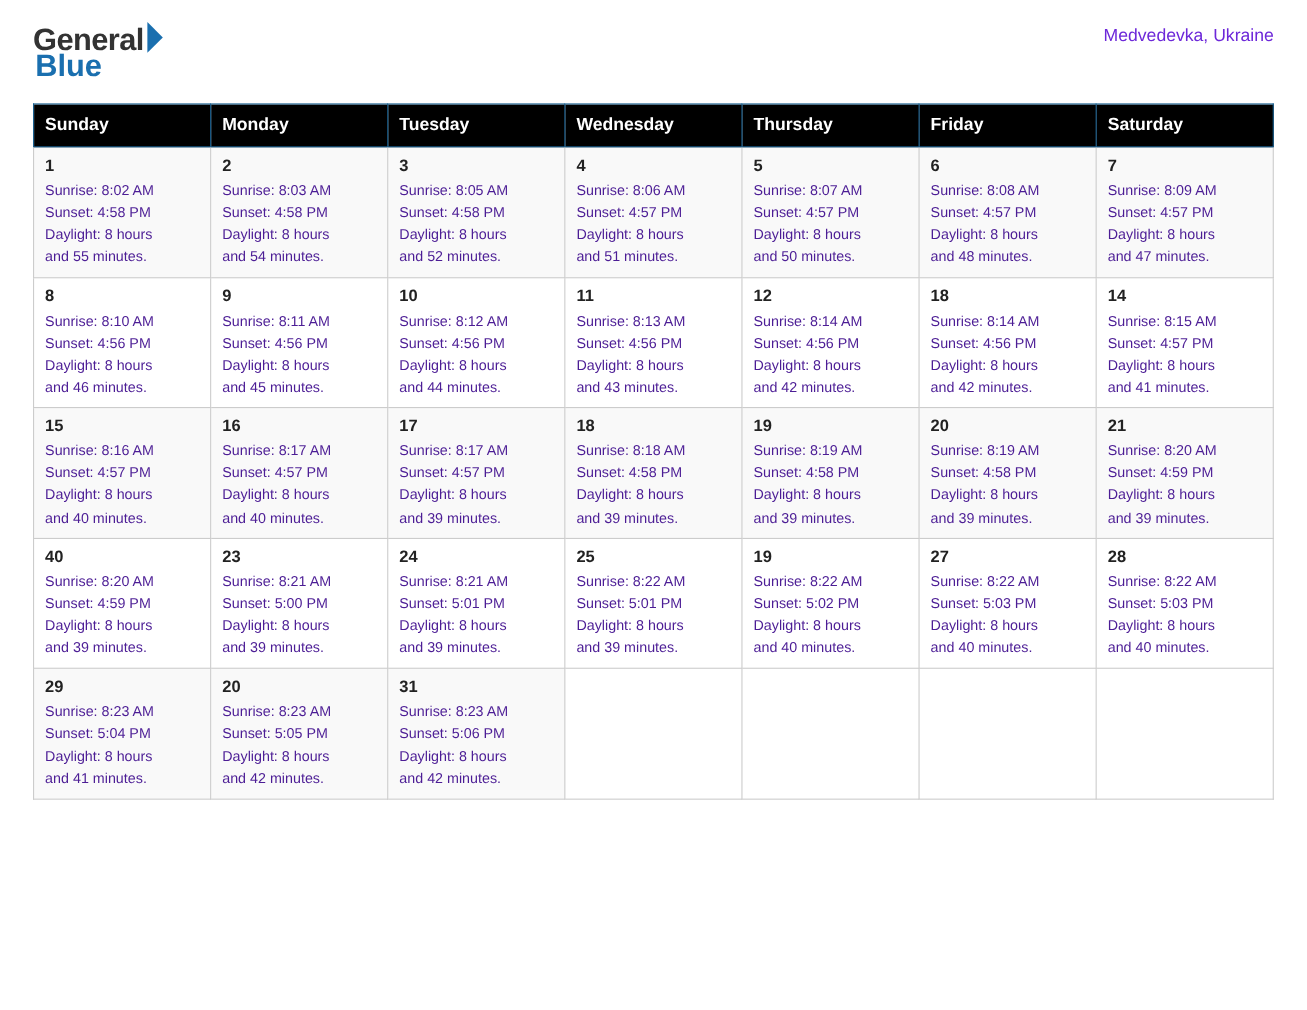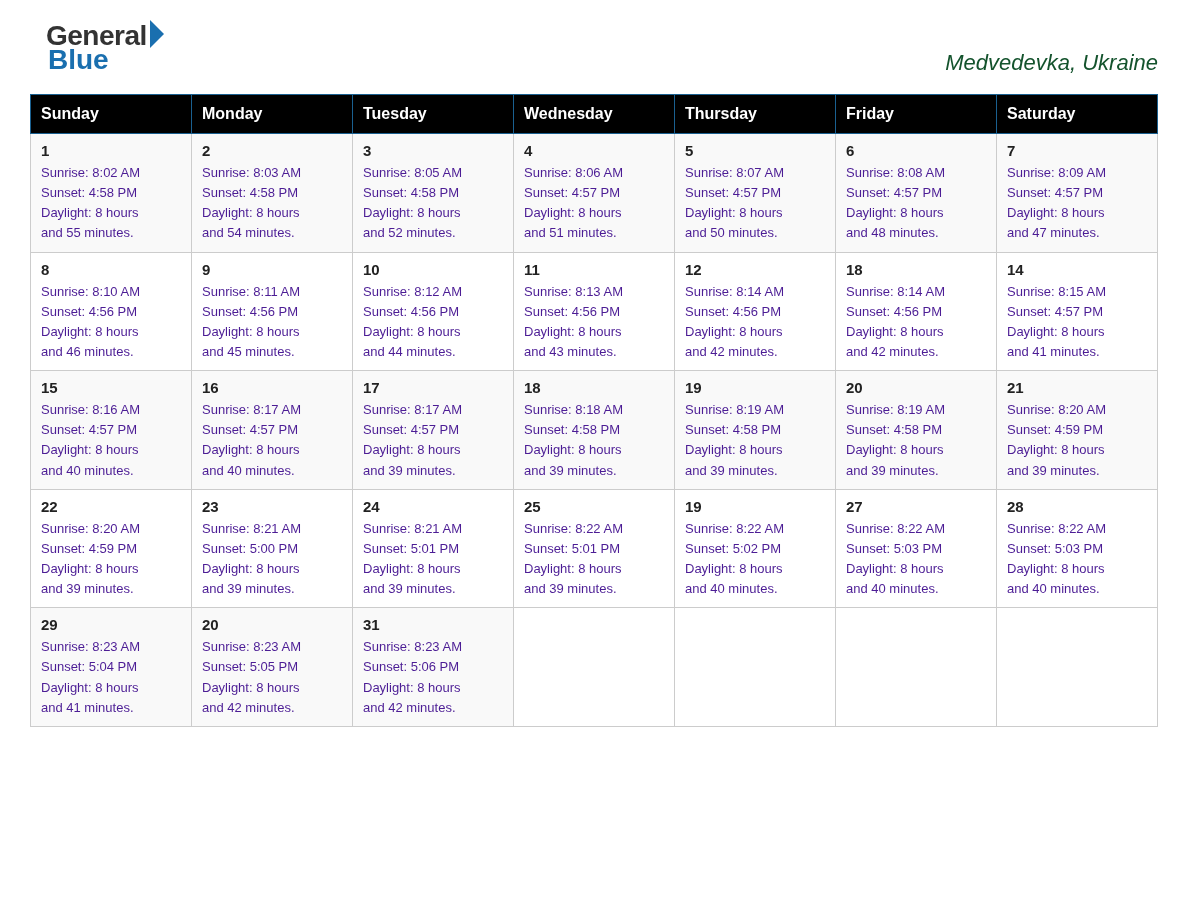--- a/index.html
+++ b/index.html
@@ -6,23 +6,22 @@
     body {
       font-family: Arial, sans-serif;
       background: #fff;
       padding: 20px 30px;
       width: 1188px;
       min-height: 918px;
     }
     .header {
       display: flex;
       justify-content: space-between;
-      align-items: flex-end;
+      align-items: flex-start;
       margin-bottom: 18px;
-      margin-left: 16px;
     }
     .logo {
       display: flex;
       flex-direction: column;
       align-items: flex-start;
     }
     .logo-top {
       display: flex;
       align-items: center;
     }
@@ -51,24 +50,23 @@
     .title-block {
       text-align: right;
     }
     .month-title {
       font-size: 52px;
       font-weight: bold;
       color: #222;
       line-height: 1.1;
     }
     .location {
-      font-size: 22px;
-      color: #14532d;
+      font-size: 16px;
+      color: #6d28d9;
       margin-top: 4px;
-      font-style: italic;
     }
     table {
       width: 100%;
       border-collapse: collapse;
       table-layout: fixed;
     }
     thead tr th {
       background-color: #000000;
       color: #fff;
       font-size: 16px;
@@ -178,21 +176,21 @@
         <td><span class="day-number">18</span>
 <span class="day-info">Sunrise: 8:18 AM<br>Sunset: 4:58 PM<br>Daylight: 8 hours<br>and 39 minutes.</span></td>
         <td><span class="day-number">19</span>
 <span class="day-info">Sunrise: 8:19 AM<br>Sunset: 4:58 PM<br>Daylight: 8 hours<br>and 39 minutes.</span></td>
         <td><span class="day-number">20</span>
 <span class="day-info">Sunrise: 8:19 AM<br>Sunset: 4:58 PM<br>Daylight: 8 hours<br>and 39 minutes.</span></td>
         <td><span class="day-number">21</span>
 <span class="day-info">Sunrise: 8:20 AM<br>Sunset: 4:59 PM<br>Daylight: 8 hours<br>and 39 minutes.</span></td>
       </tr>
       <tr>
-        <td><span class="day-number">22</span>
+        <td><span class="day-number">40</span>
 <span class="day-info">Sunrise: 8:20 AM<br>Sunset: 4:59 PM<br>Daylight: 8 hours<br>and 39 minutes.</span></td>
         <td><span class="day-number">23</span>
 <span class="day-info">Sunrise: 8:21 AM<br>Sunset: 5:00 PM<br>Daylight: 8 hours<br>and 39 minutes.</span></td>
         <td><span class="day-number">24</span>
 <span class="day-info">Sunrise: 8:21 AM<br>Sunset: 5:01 PM<br>Daylight: 8 hours<br>and 39 minutes.</span></td>
         <td><span class="day-number">25</span>
 <span class="day-info">Sunrise: 8:22 AM<br>Sunset: 5:01 PM<br>Daylight: 8 hours<br>and 39 minutes.</span></td>
         <td><span class="day-number">19</span>
 <span class="day-info">Sunrise: 8:22 AM<br>Sunset: 5:02 PM<br>Daylight: 8 hours<br>and 40 minutes.</span></td>
         <td><span class="day-number">27</span>

